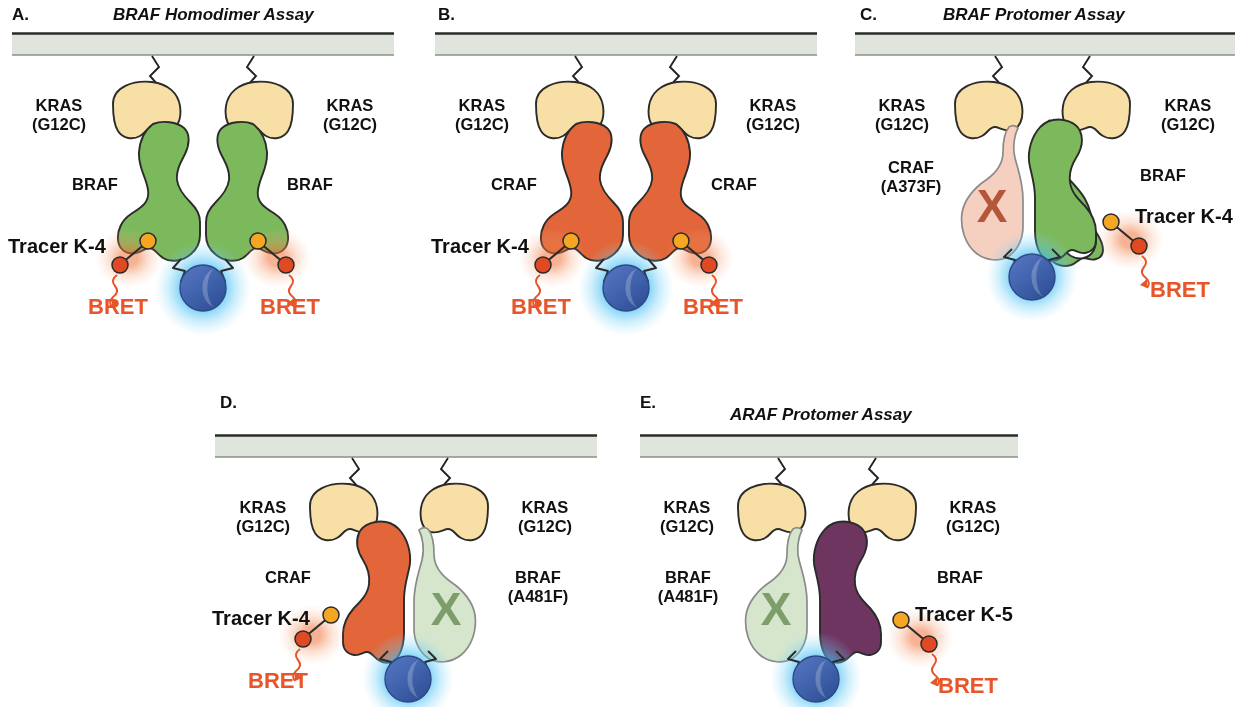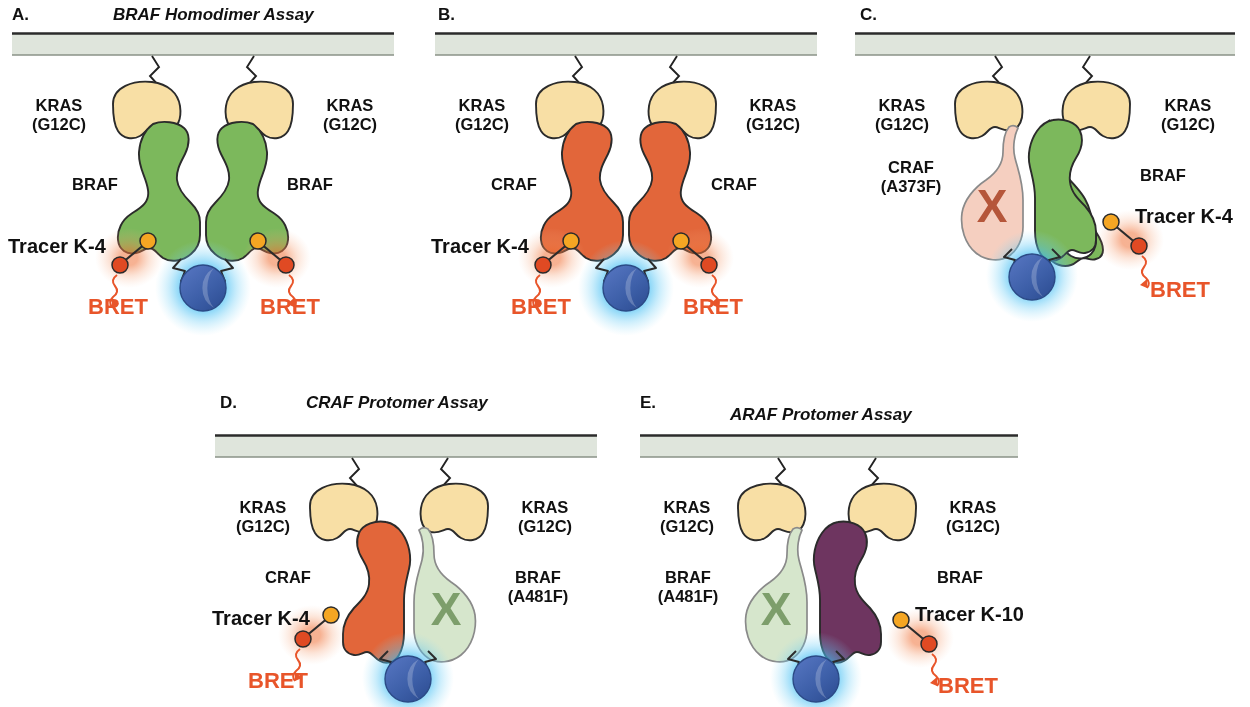--- a/index.html
+++ b/index.html
@@ -274,20 +274,21 @@
   </div>
   <div class="lbl" style="left:58px;top:175px;width:72px;">CRAF</div>
   <div class="lbl" style="left:278px;top:175px;width:72px;">CRAF</div>
   <div class="tracer" style="left:11px;top:235px;">Tracer K-4</div>
   <div class="bret" style="left:91px;top:294px;">BRET</div>
   <div class="bret" style="left:263px;top:294px;">BRET</div>
 </div>
 
 <div class="panel" style="left:840px;top:0px;width:410px;height:340px;">
   <div class="panel-letter" style="left:20px;top:5px;">C.</div>
+  <div class="panel-title" style="left:103px;top:5px;">BRAF Protomer Assay</div>
 
   <div class="svgwrap" style="left:0;top:0;">
   <svg width="410" height="340" viewBox="0 0 410 340">
     <defs>
       <radialGradient id="lucGlowC" cx="50%" cy="50%" r="50%">
         <stop offset="40%" stop-color="#39b9f2" stop-opacity="0.75"></stop>
         <stop offset="70%" stop-color="#5cc8f5" stop-opacity="0.33"></stop>
         <stop offset="100%" stop-color="#8fdcf8" stop-opacity="0"></stop>
       </radialGradient>
       <radialGradient id="trGlowC" cx="50%" cy="50%" r="50%">
@@ -391,21 +392,20 @@
     <div>CRAF</div>
     <div>(A373F)</div>
   </div>
   <div class="lbl" style="left:288px;top:166px;width:70px;">BRAF</div>
   <div class="tracer" style="left:295px;top:205px;">Tracer K-4</div>
   <div class="bret" style="left:310px;top:277px;">BRET</div>
 </div>
 
 <div class="panel" style="left:200px;top:385px;width:420px;height:322px;">
   <div class="panel-letter" style="left:20px;top:8px;">D.</div>
-  <div class="panel-title" style="left:106px;top:8px;">CRAF Protomer Assay</div>
 
   <div class="svgwrap" style="left:0;top:0;">
   <svg width="420" height="322" viewBox="0 0 420 322">
     <defs>
       <radialGradient id="lucGlowD" cx="50%" cy="50%" r="50%">
         <stop offset="40%" stop-color="#39b9f2" stop-opacity="0.75"></stop>
         <stop offset="70%" stop-color="#5cc8f5" stop-opacity="0.33"></stop>
         <stop offset="100%" stop-color="#8fdcf8" stop-opacity="0"></stop>
       </radialGradient>
       <radialGradient id="trGlowD" cx="50%" cy="50%" r="50%">
@@ -585,15 +585,15 @@
   </div>
   <div class="lbl two-line" style="left:308px;top:113px;width:90px;">
     <div>KRAS</div>
     <div>(G12C)</div>
   </div>
   <div class="lbl two-line" style="left:18px;top:183px;width:100px;">
     <div>BRAF</div>
     <div>(A481F)</div>
   </div>
   <div class="lbl" style="left:300px;top:183px;width:80px;">BRAF</div>
-  <div class="tracer" style="left:295px;top:218px;">Tracer K-10</div>
+  <div class="tracer" style="left:295px;top:218px;">Tracer K-5</div>
   <div class="bret" style="left:318px;top:288px;">BRET</div>
 </div>
 
 </body></html>

